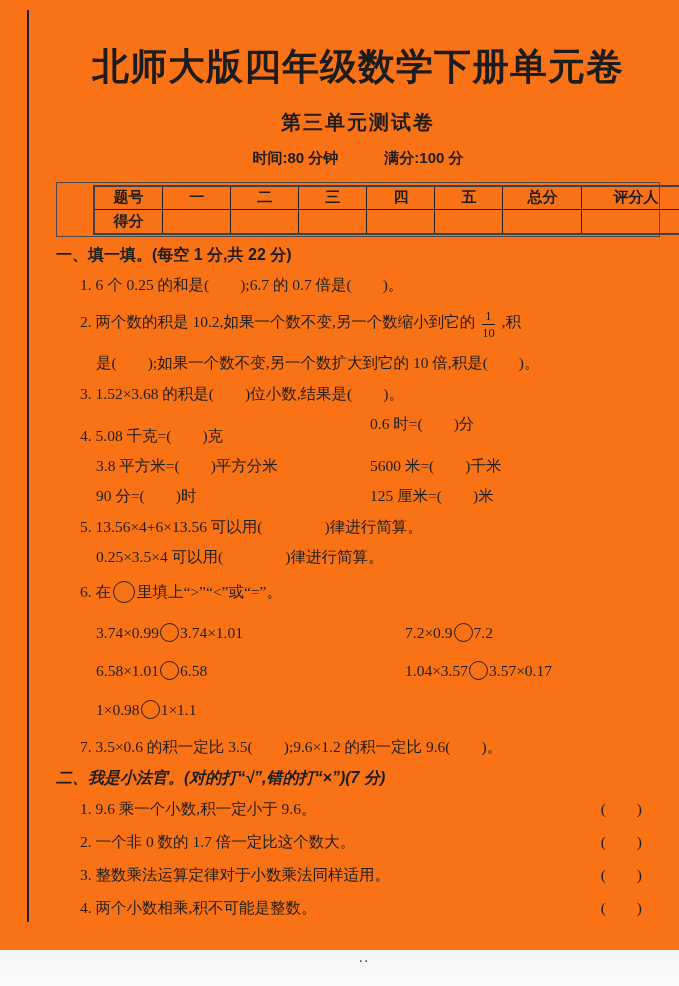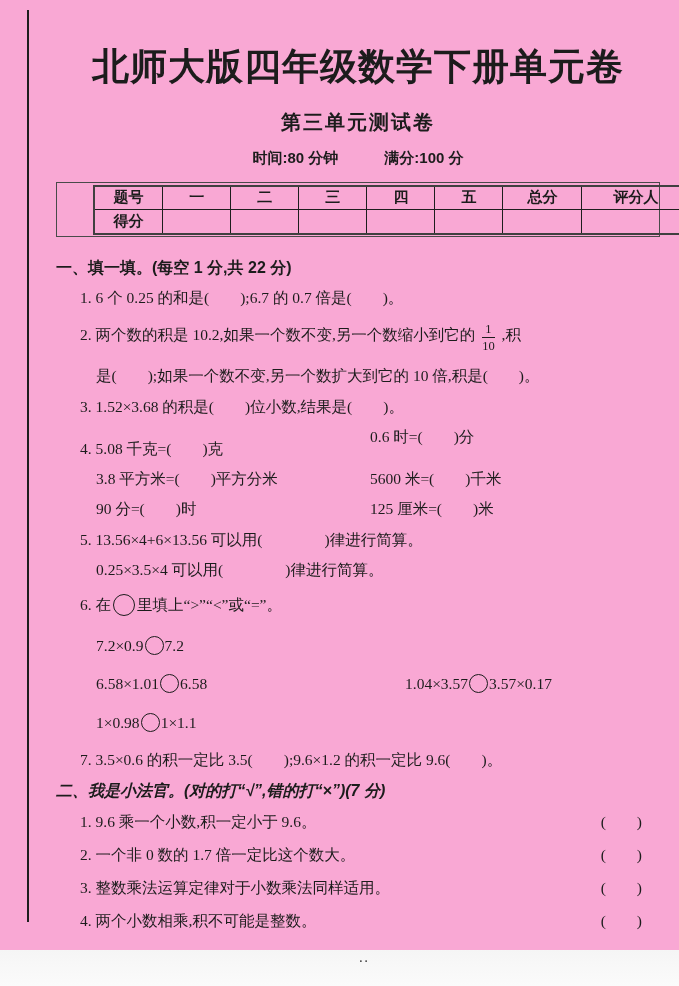--- a/index.html
+++ b/index.html
@@ -1,20 +1,20 @@
 <!DOCTYPE html>
 <html><head>
 <meta charset="utf-8">
 <style>
   * { margin:0; padding:0; box-sizing:border-box; }
   html,body { background:#ffffff; }
   .page {
     position:relative;
     width:679px; height:986px;
-    background:#f9a8d4;
+    background:#f97316;
     overflow:hidden;
     color:#1c1c1c;
     font-family:"Liberation Serif", serif;
   }
   .scan-border {
     position:absolute; left:27px; top:10px;
     width:2px; height:912px; background:#1e1e1e;
   }
   .bottom-shade {
     position:absolute; left:0; top:950px; width:679px; height:36px;
@@ -57,21 +57,21 @@
     margin-left:34px;
   }
   table.score-table td {
     border:1px solid #1e1e1e;
     height:24px;
     text-align:center; vertical-align:middle;
     font-family:"Liberation Sans", sans-serif;
     font-weight:600; font-size:15px;
   }
   .sec-heading {
-    margin-top:20px;
+    margin-top:7px;
     font-family:"Liberation Sans", sans-serif;
     font-weight:bold; font-size:16px; line-height:22px;
   }
   .line { font-size:15.5px; line-height:21px; }
   .ind1 { padding-left:24px; }
   .ind2 { padding-left:40px; }
   .mt8 { margin-top:8px; } .mt9 { margin-top:9px; } .mt10 { margin-top:10px; }
   .mt12 { margin-top:12px; } .mt14 { margin-top:14px; } .mt15 { margin-top:15px; }
   .mt16 { margin-top:16px; }
   .frac-line { line-height:34px; }
@@ -190,20 +190,21 @@
     </div>
 
     <div class="line ind1 mt10">5. 13.56×4+6×13.56 可以用(　　　　)律进行简算。</div>
     <div class="line ind2 mt9">0.25×3.5×4 可以用(　　　　)律进行简算。</div>
 
     <div class="line ind1 mt12 q6-head">
       <span>6. 在</span><span class="circle big"></span><span>里填上“&gt;”“&lt;”或“=”。</span>
     </div>
 
     <div class="line ind2 mt16 two-col q6-row">
+      <span class="col-l"><span>3.74×0.99</span><span class="circle"></span><span>3.74×1.01</span></span>
       <span class="col-r"><span>7.2×0.9</span><span class="circle"></span><span>7.2</span></span>
     </div>
     <div class="line ind2 mt14 two-col q6-row">
       <span class="col-l"><span>6.58×1.01</span><span class="circle"></span><span>6.58</span></span>
       <span class="col-r"><span>1.04×3.57</span><span class="circle"></span><span>3.57×0.17</span></span>
     </div>
     <div class="line ind2 mt15 two-col q6-row">
       <span class="col-r"><span>1×0.98</span><span class="circle"></span><span>1×1.1</span></span>
     </div>
 

